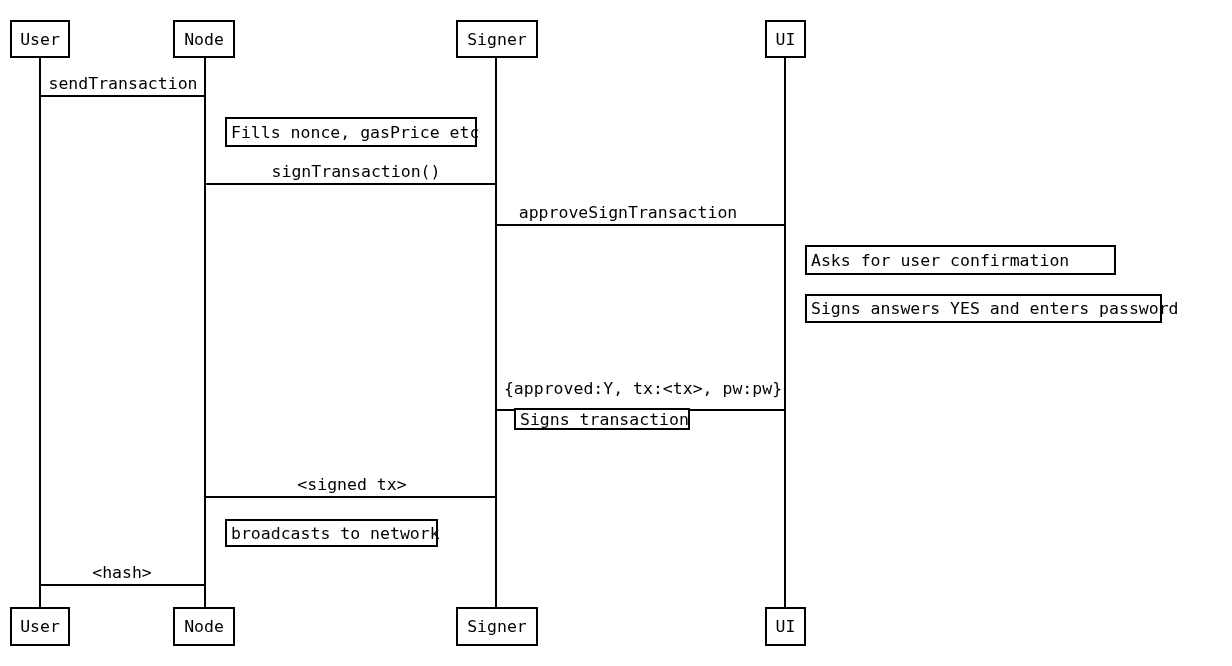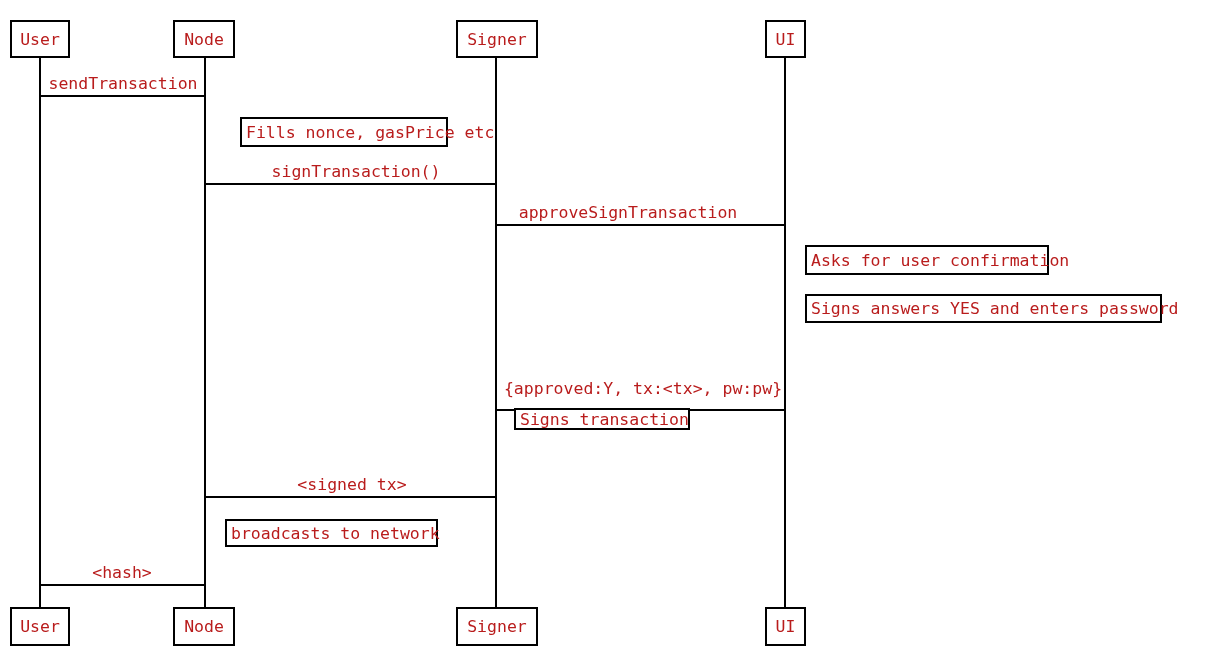--- a/index.html
+++ b/index.html
@@ -7,21 +7,21 @@
     padding: 0;
     background: #ffffff;
   }
   #canvas {
     position: relative;
     width: 1232px;
     height: 666px;
     background: #ffffff;
     font-family: "DejaVu Sans Mono", "Liberation Mono", monospace;
     font-size: 16.5px;
-    color: #b91c1c;
+    color: #000000;
     overflow: hidden;
   }
   .lifeline {
     position: absolute;
     width: 2px;
     top: 58px;
     height: 549px;
     background: #000000;
   }
   .actor-box {
@@ -77,31 +77,31 @@
   <div class="actor-box" style="left:456px; top:20px; width:82px; height:38px">
     <span>Signer</span>
   </div>
   <div class="actor-box" style="left:765px; top:20px; width:41px; height:38px">
     <span>UI</span>
   </div>
 
   <div class="msg-label" style="left:123px; top:75px">sendTransaction</div>
   <div class="msg-line" style="left:39px;  top:95px;  width:167px"></div>
 
-  <div class="note-box" style="left:240px; top:117px; width:208px; height:30px">
+  <div class="note-box" style="left:225px; top:117px; width:252px; height:30px">
     <span>Fills nonce, gasPrice etc</span>
   </div>
 
   <div class="msg-label" style="left:356px; top:163px">signTransaction()</div>
   <div class="msg-line" style="left:204px; top:183px; width:293px"></div>
 
   <div class="msg-label" style="left:628px; top:204px">approveSignTransaction</div>
   <div class="msg-line" style="left:495px; top:224px; width:291px"></div>
 
-  <div class="note-box" style="left:805px; top:245px; width:244px; height:30px">
+  <div class="note-box" style="left:805px; top:245px; width:311px; height:30px">
     <span>Asks for user confirmation</span>
   </div>
   <div class="note-box" style="left:805px; top:294px; width:357px; height:29px">
     <span>Signs answers YES and enters password</span>
   </div>
 
   <div class="msg-label" style="left:643px; top:380px">{approved:Y, tx:&lt;tx&gt;, pw:pw}</div>
   <div class="msg-line" style="left:495px; top:409px; width:291px"></div>
 
   <div class="note-box" style="left:514px; top:408px; width:176px; height:22px">

